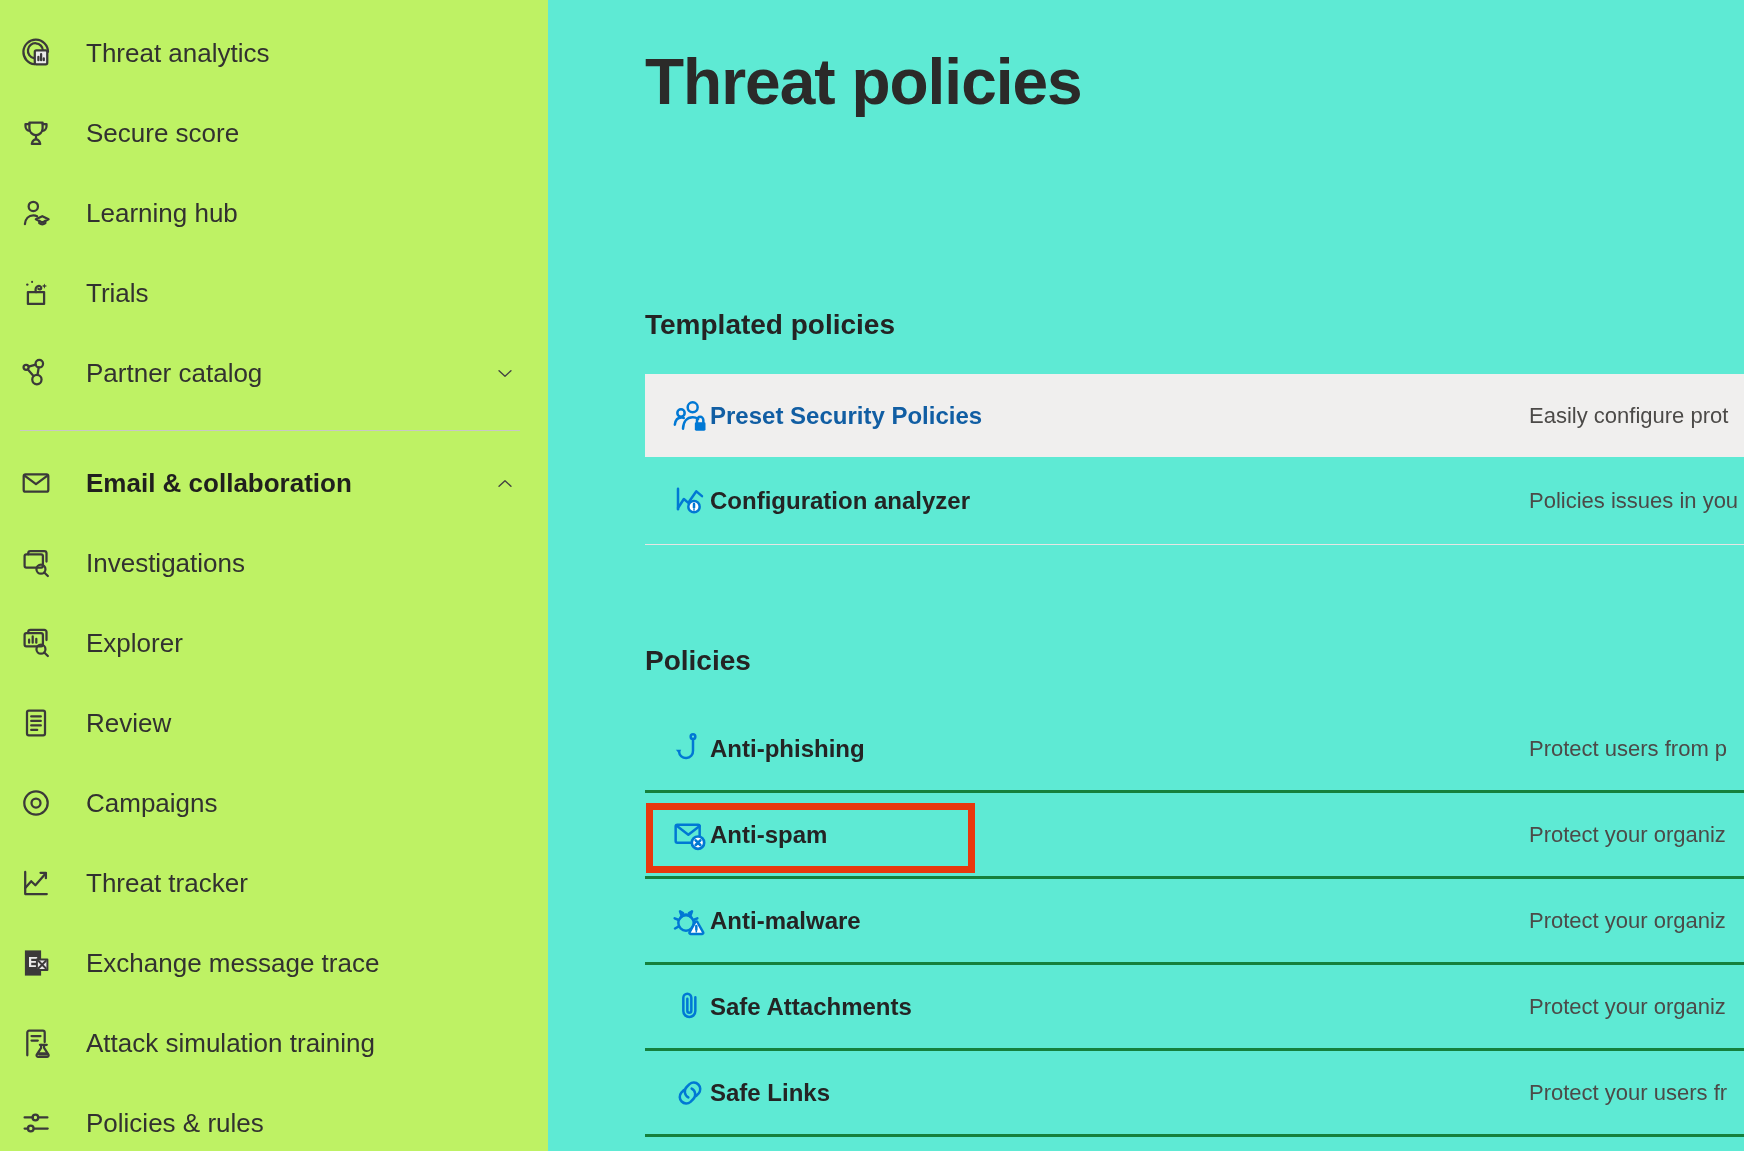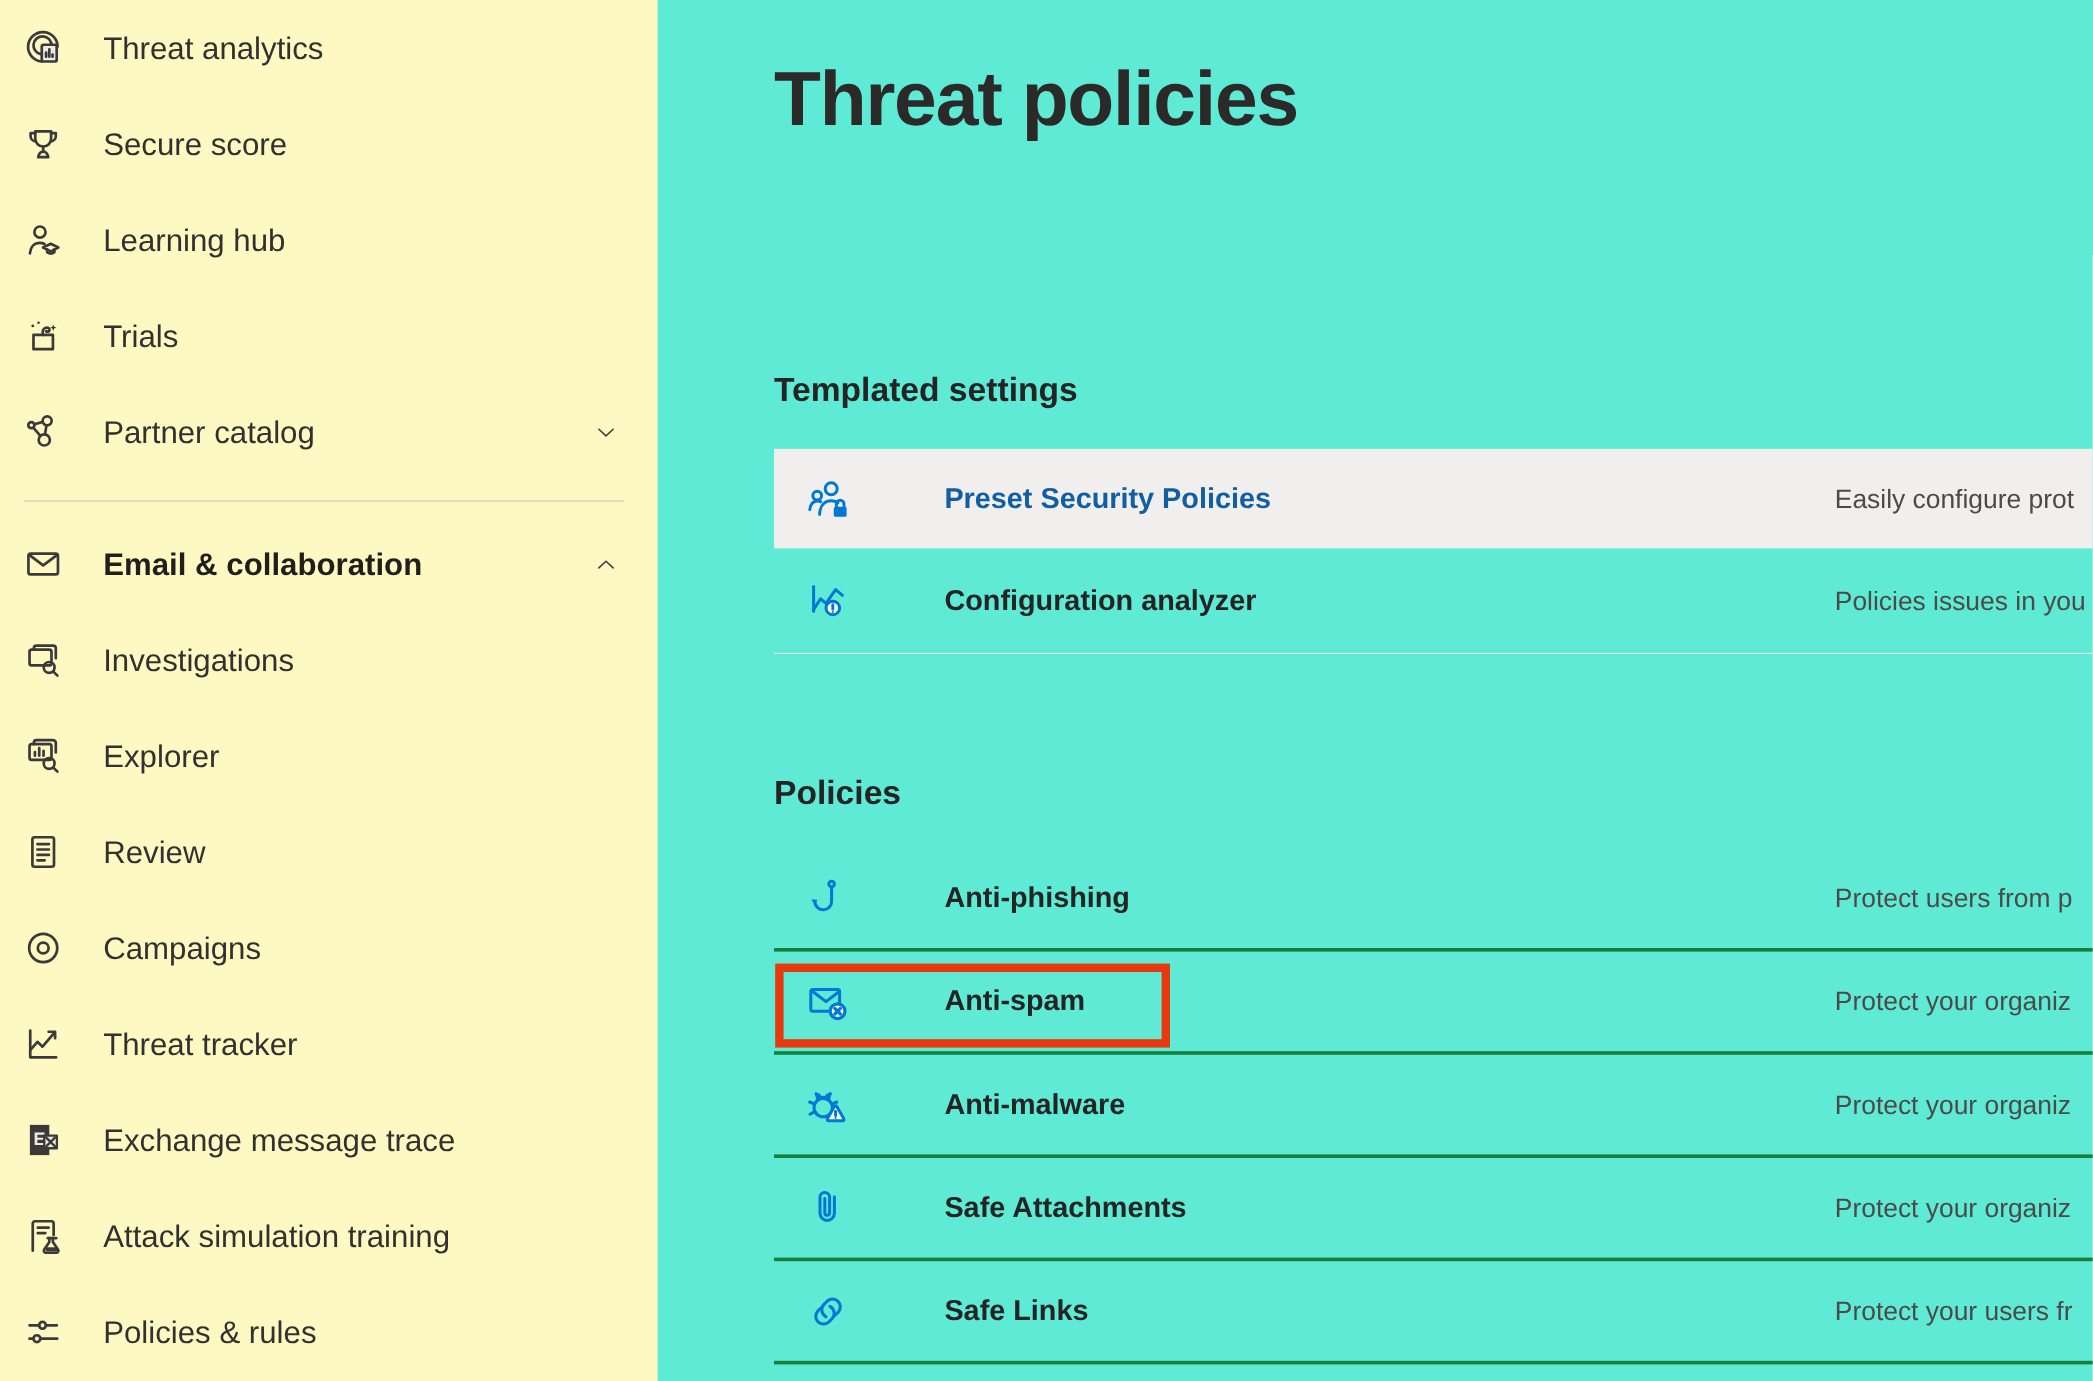--- a/index.html
+++ b/index.html
@@ -2,21 +2,21 @@
 <html><head>
 <meta charset="utf-8">
 <style>
   * { margin:0; padding:0; box-sizing:border-box; }
   html,body { width:1744px; height:1151px; overflow:hidden; background:#fff;
     font-family:"Liberation Sans", sans-serif; color:#242424; }
   .stage { position:relative; width:1744px; height:1151px; }
 
   
   .sidebar { position:absolute; left:0; top:0; width:548px; height:1151px;
-    background:#fef9c3; }
+    background:#bef264; padding-top:13px; }
   .nav-item { position:relative; display:flex; align-items:center; height:80px;
     padding-left:18px; cursor:pointer; }
   .nav-icon { width:36px; height:36px; flex:0 0 36px; color:#3b3a39; }
   .nav-icon svg { width:100%; height:100%; display:block; }
   .nav-label { margin-left:32px; font-size:26px; color:#323130; white-space:nowrap; }
   .nav-item.bold .nav-label { font-weight:700; color:#201f1e; }
   .chevron { position:absolute; right:32px; top:50%; margin-top:-11px;
     width:22px; height:22px; color:#424242; }
   .chevron svg { width:100%; height:100%; display:block; }
   .nav-divider { height:1px; background:#c9c7c5; margin:17px 28px 12px 20px; }
@@ -45,21 +45,21 @@
 
   .policy-row { position:relative; display:flex; align-items:center; height:86px;
     border-bottom:3px solid #15803d; padding-left:25px; cursor:pointer;
     white-space:nowrap; overflow:hidden; }
   #templated-rows .policy-row { border-bottom:none; height:83px; }
   #templated-rows .policy-row:nth-of-type(2) { height:88px; border-bottom:1px solid #e7e5e3; }
   .policy-row.row-gray { background:#f0efee; }
 
   .row-icon { width:40px; height:40px; flex:0 0 40px; color:#0078d4; }
   .row-icon svg { width:100%; height:100%; display:block; }
-  .row-label { margin-left:77px; font-size:24px; font-weight:600; color:#242424; }
+  .row-label { font-size:24px; font-weight:600; color:#242424; }
   .row-label.label-link { color:#115ea3; }
   .row-desc { position:absolute; left:884px; top:50%; transform:translateY(-50%);
     font-size:22px; color:#4c4a48; font-weight:400; }
 
   .red-box { position:absolute; left:1px; top:10px; width:329px; height:70px;
     border:7px solid #e8380d; pointer-events:none; }
 </style>
 </head>
 <body>
 
@@ -251,21 +251,21 @@
         <span class="nav-label">Policies &amp; rules</span>
 
       </div>
     </nav>
 
   <main class="main">
 
     <h1 class="page-title">Threat policies</h1>
 
 
-    <h2 class="section-heading" id="templated-heading">Templated settings</h2>
+    <h2 class="section-heading" id="templated-heading">Templated policies</h2>
 
     <div class="rows" id="templated-rows">
 
         <div class="policy-row row-gray">
           <span class="row-icon">
             <svg xmlns="http://www.w3.org/2000/svg" viewBox="0 0 24 24" fill="none" stroke="currentColor" stroke-width="1.5" stroke-linecap="round" stroke-linejoin="round">
               <circle cx="13.6" cy="6.8" r="3"></circle>
               <path d="M7.8 19.6c.2-4.3 2.4-6.8 5.8-6.8 1.3 0 2.4.4 3.3 1"></path>
               <circle cx="6.6" cy="10.2" r="2.2"></circle>
               <path d="M2.9 17.2c.3-2.7 1.8-4.3 4-4.3.5 0 1 .1 1.4.3"></path>

